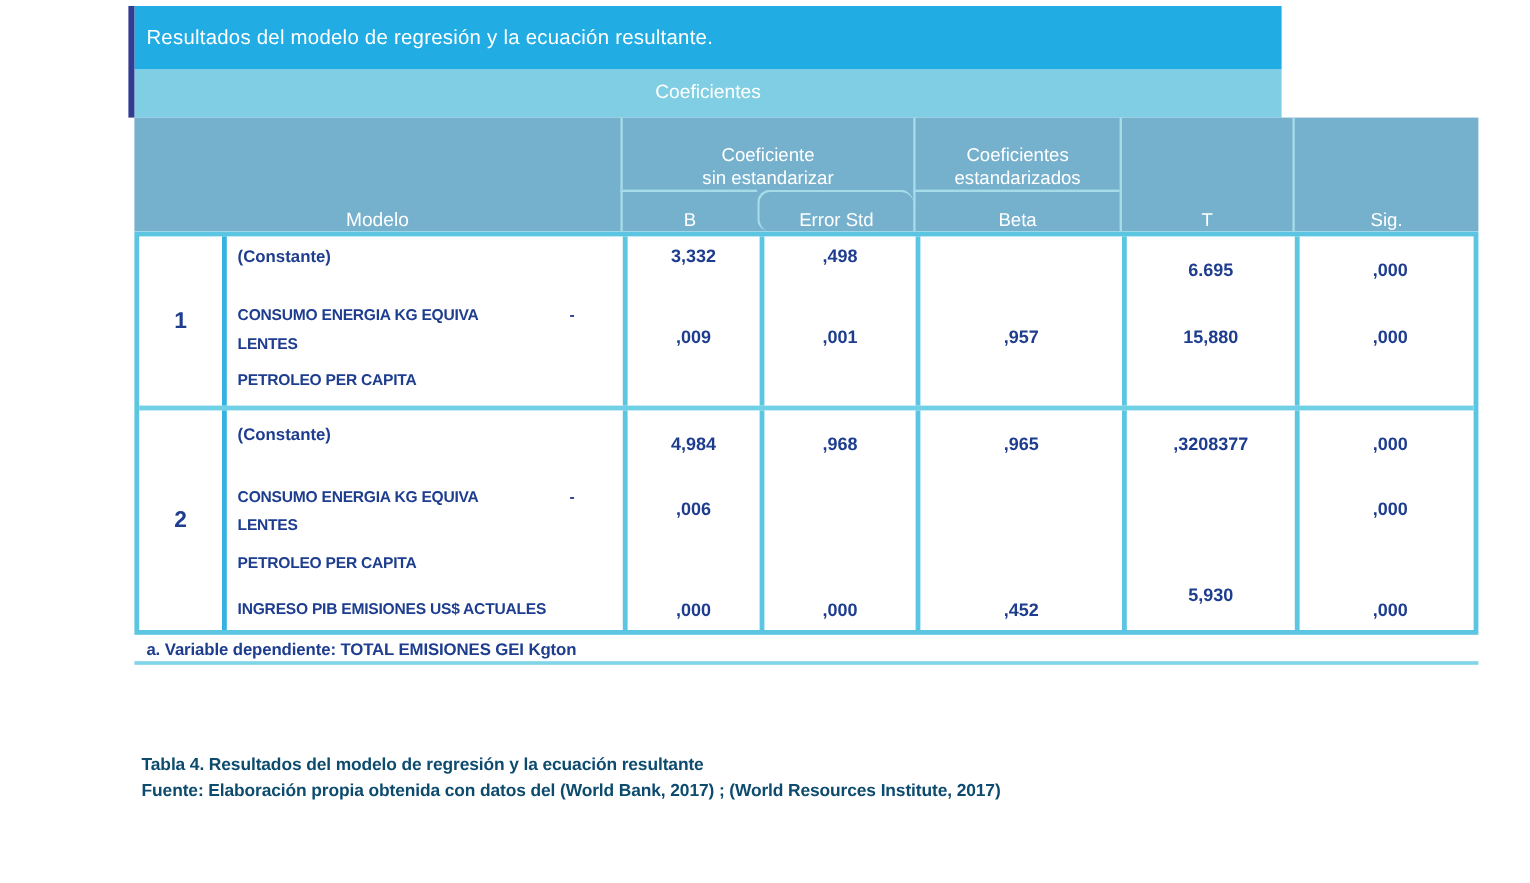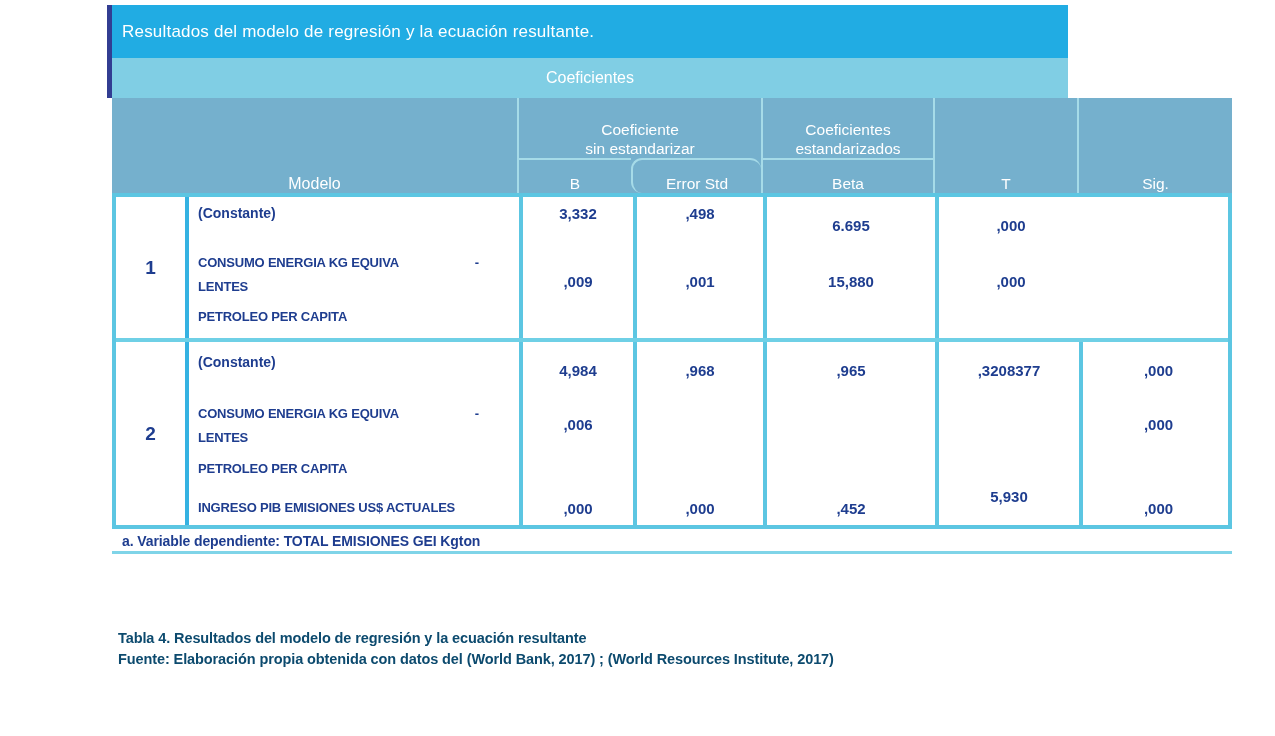--- a/index.html
+++ b/index.html
@@ -111,20 +111,24 @@
         </div>
         <div class="c">
           <div class="val" style="top:8px">3,332</div>
           <div class="val" style="top:76px">,009</div>
         </div>
         <div class="c">
           <div class="val" style="top:8px">,498</div>
           <div class="val" style="top:76px">,001</div>
         </div>
         <div class="c">
+          <div class="val" style="top:8px"></div>
+          <div class="val" style="top:76px">,957</div>
+        </div>
+        <div class="c">
           <div class="val" style="top:20px">6.695</div>
           <div class="val" style="top:76px">15,880</div>
         </div>
         <div>
           <div class="val" style="top:20px">,000</div>
           <div class="val" style="top:76px">,000</div>
         </div>
       </div>
 
       <div class="mrow m2">

